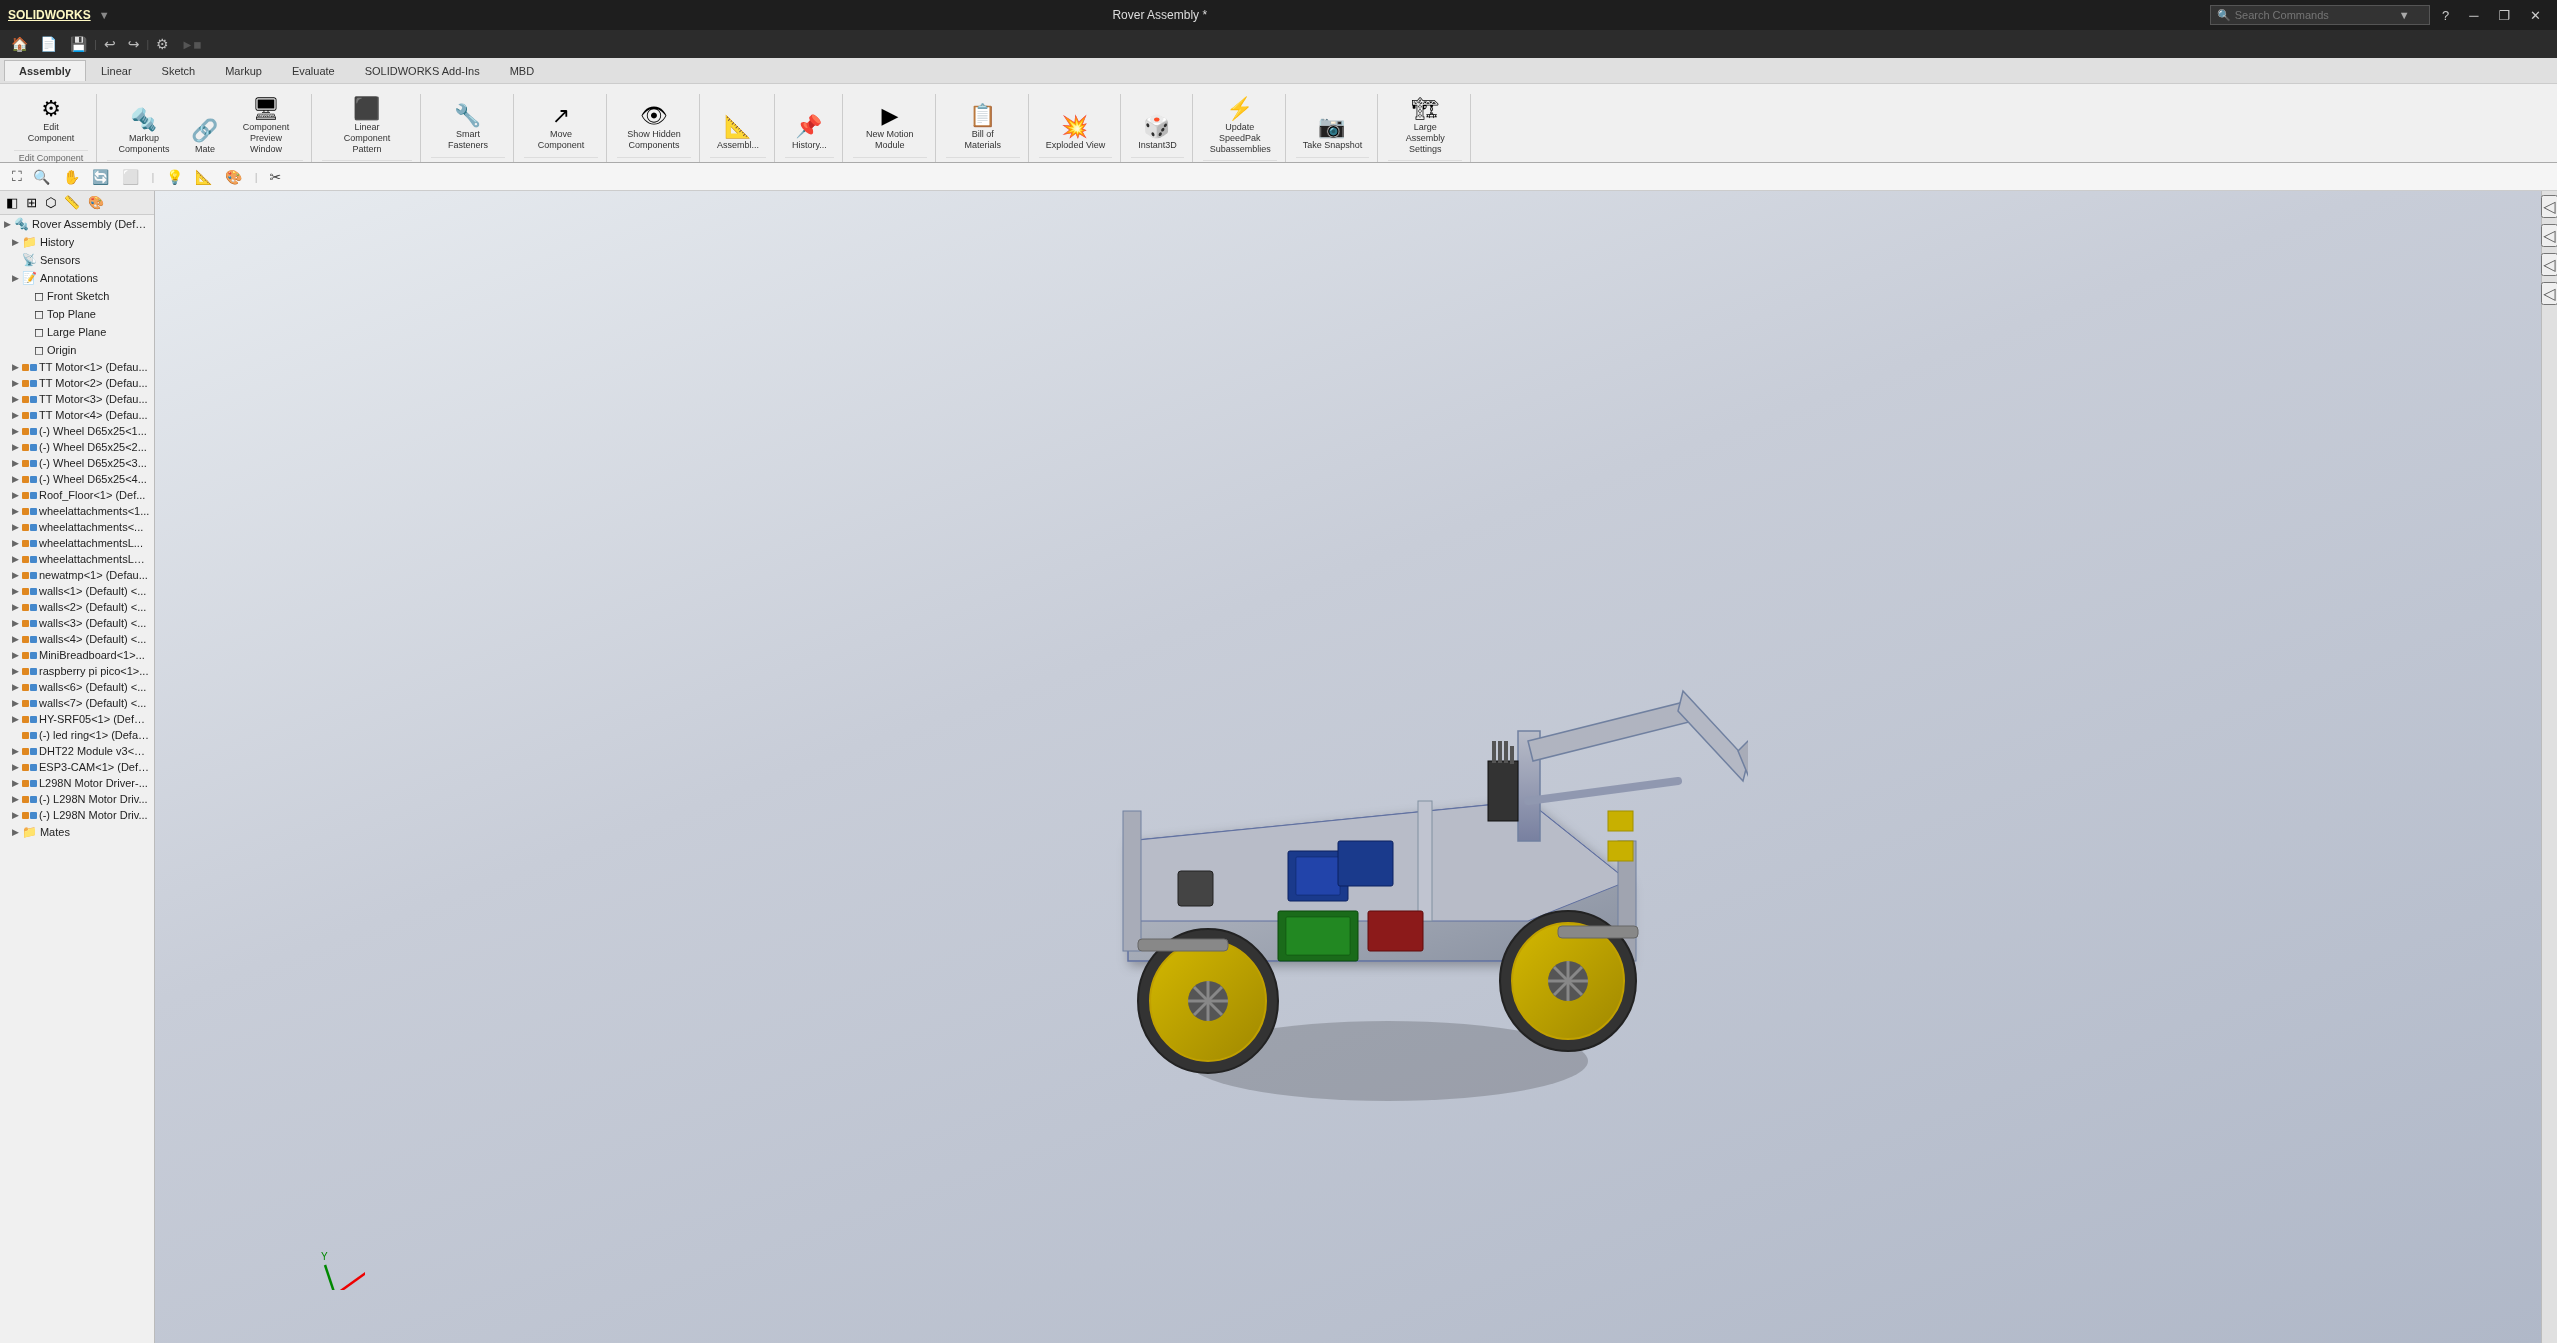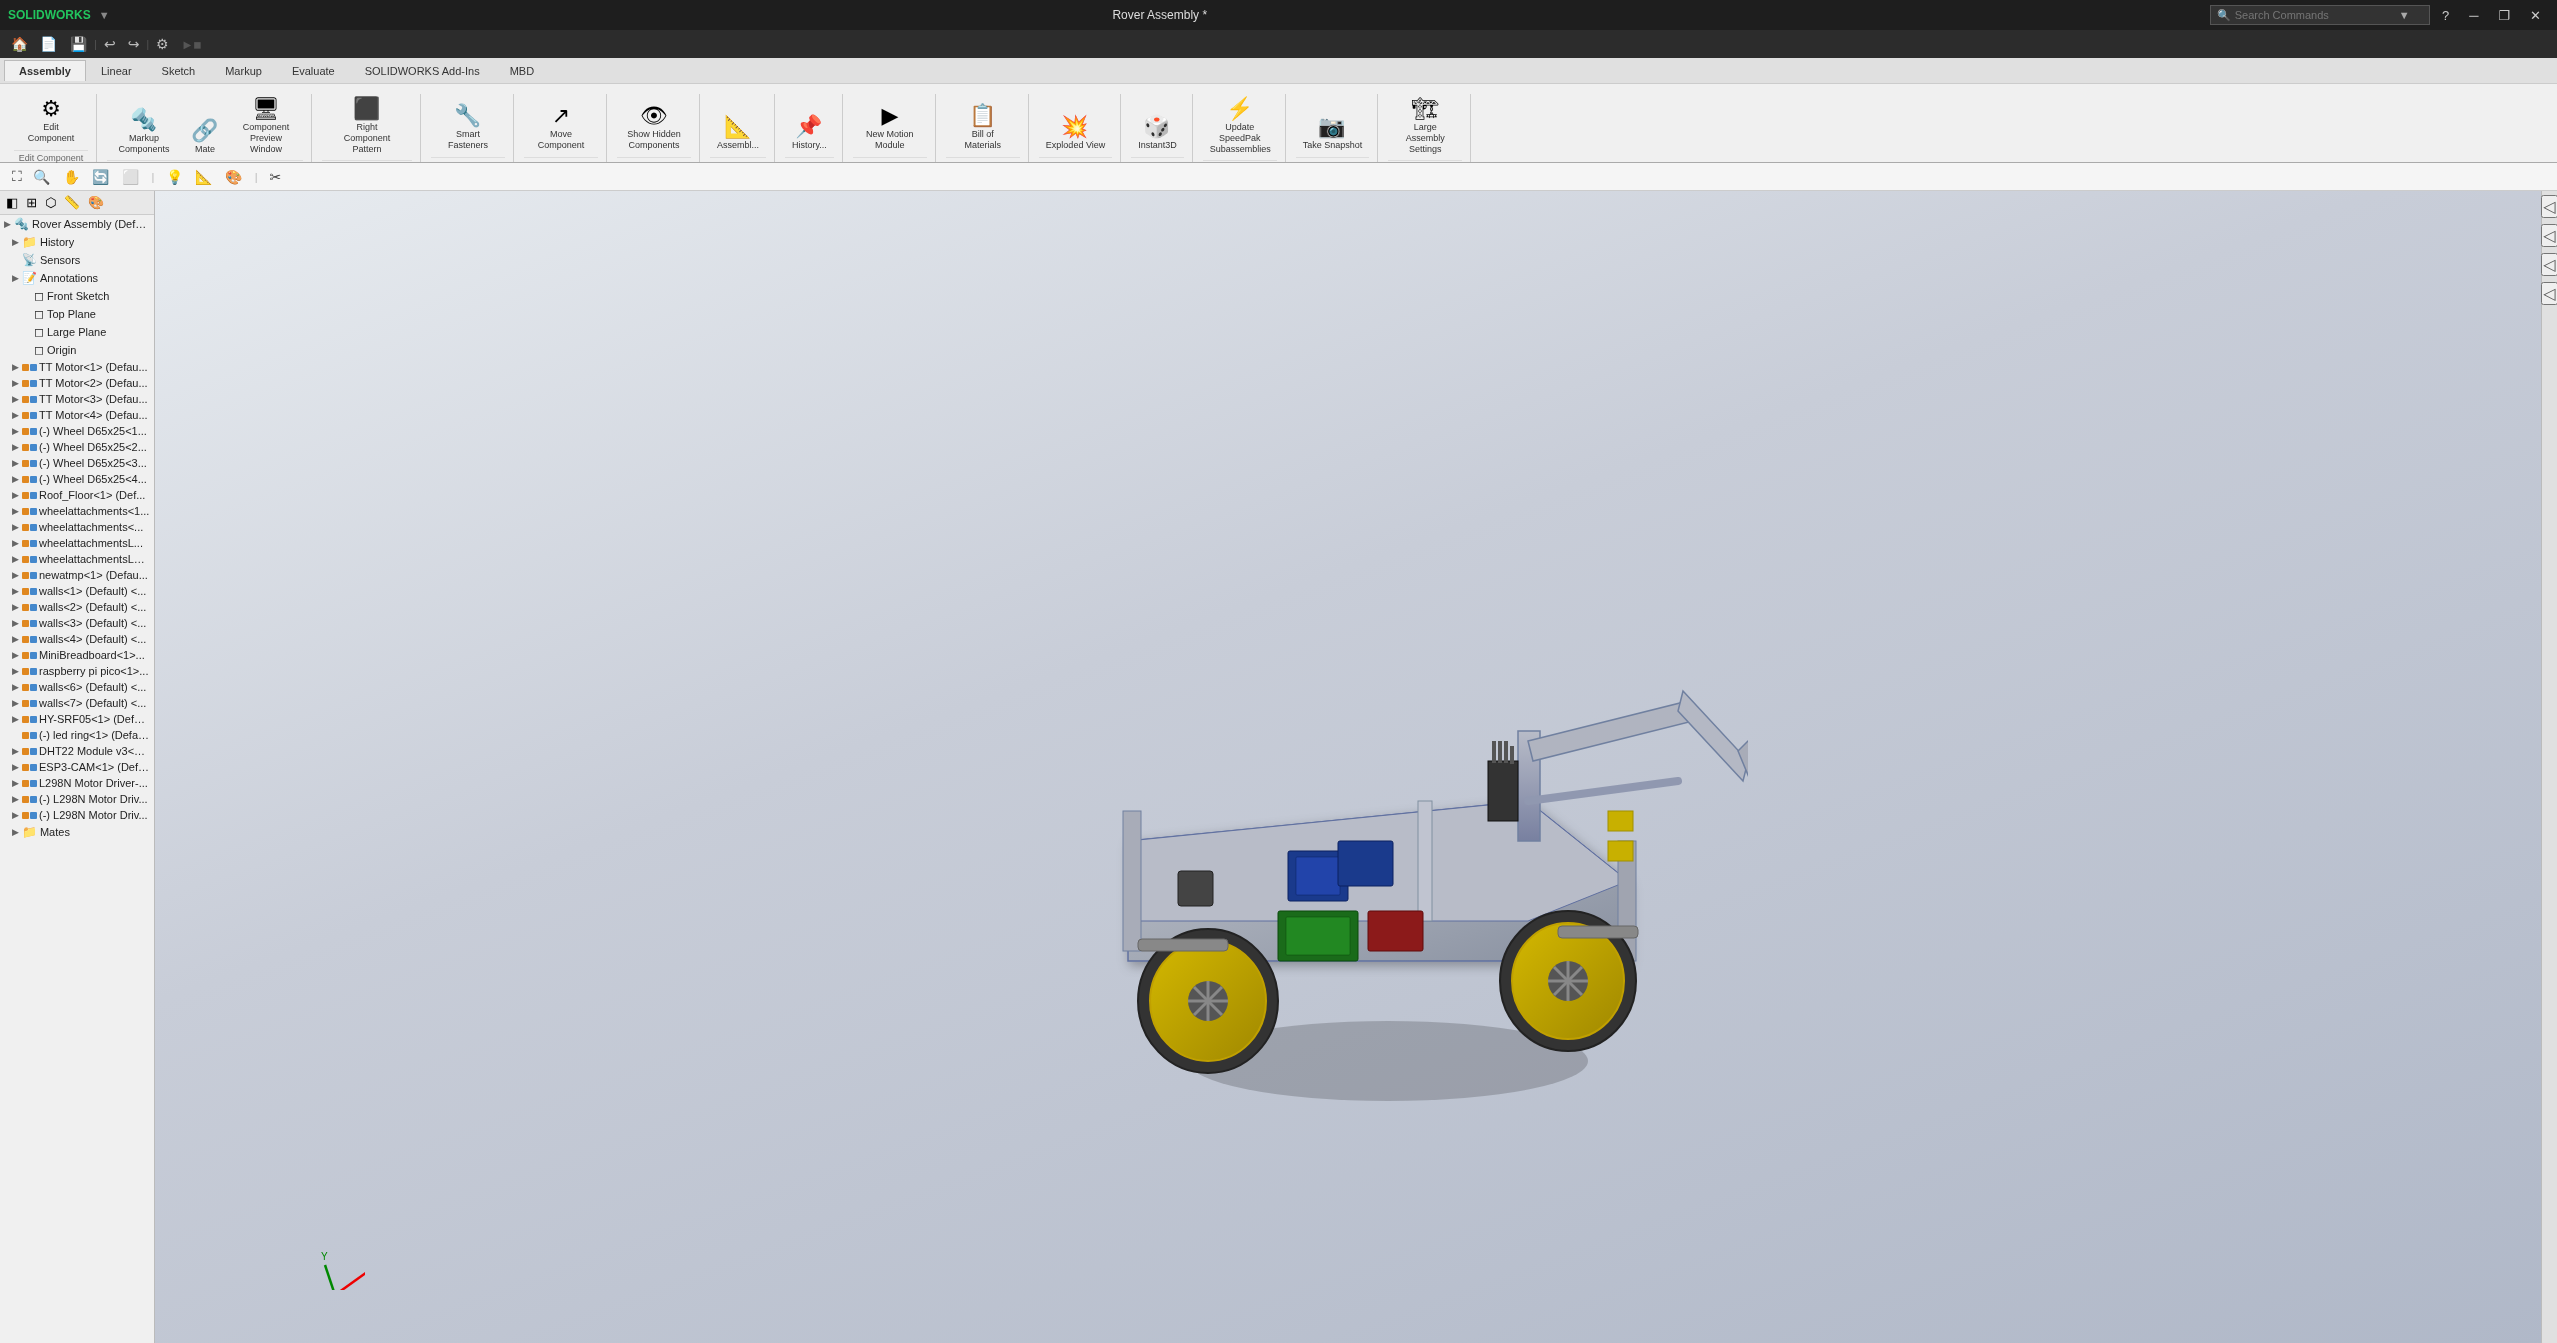--- a/index.html
+++ b/index.html
@@ -5,21 +5,21 @@
     * { margin: 0; padding: 0; box-sizing: border-box; }
     body { font-family: 'Segoe UI', Arial, sans-serif; font-size: 11px; background: #d0d4d8; overflow: hidden; width: 2557px; height: 1343px; }
 
     
     #title-bar {
       display: flex; align-items: center; height: 30px;
       background: #1e1e1e; color: #ccc; padding: 0 8px;
       justify-content: space-between;
     }
     #title-bar .left { display: flex; align-items: center; gap: 8px; }
-    #title-bar .logo { color: #22c55e; font-weight: bold; font-size: 12px; }
+    #title-bar .logo { color: #fef9c3; font-weight: bold; font-size: 12px; text-decoration: underline; }
     #title-bar .title { color: #ddd; font-size: 12px; flex: 1; text-align: center; }
     #title-bar .right { display: flex; align-items: center; gap: 4px; }
     .titlebar-btn { background: none; border: none; color: #ccc; font-size: 13px; cursor: pointer; padding: 0 8px; height: 30px; }
 
     
     .search-bar-title {
       display: flex; align-items: center; background: #333; border: 1px solid #555;
       height: 20px; padding: 0 6px; gap: 4px; min-width: 220px;
     }
     .search-bar-title input { background: none; border: none; color: #ccc; font-size: 11px; outline: none; width: 160px; }
@@ -200,21 +200,21 @@
 Preview Window</span>
         </button>
       </div>
       <div class="ribbon-group-label"></div>
     </div>
 
     <div class="ribbon-group">
       <div class="ribbon-group-items">
         <button class="ribbon-btn" style="min-width:90px;">
           <span class="icon">⬛</span>
-          <span class="label">Right Component Pattern</span>
+          <span class="label">Linear Component Pattern</span>
         </button>
       </div>
       <div class="ribbon-group-label"></div>
     </div>
 
     <div class="ribbon-group">
       <div class="ribbon-group-items">
         <button class="ribbon-btn">
           <span class="icon">🔧</span>
           <span class="label">Smart

